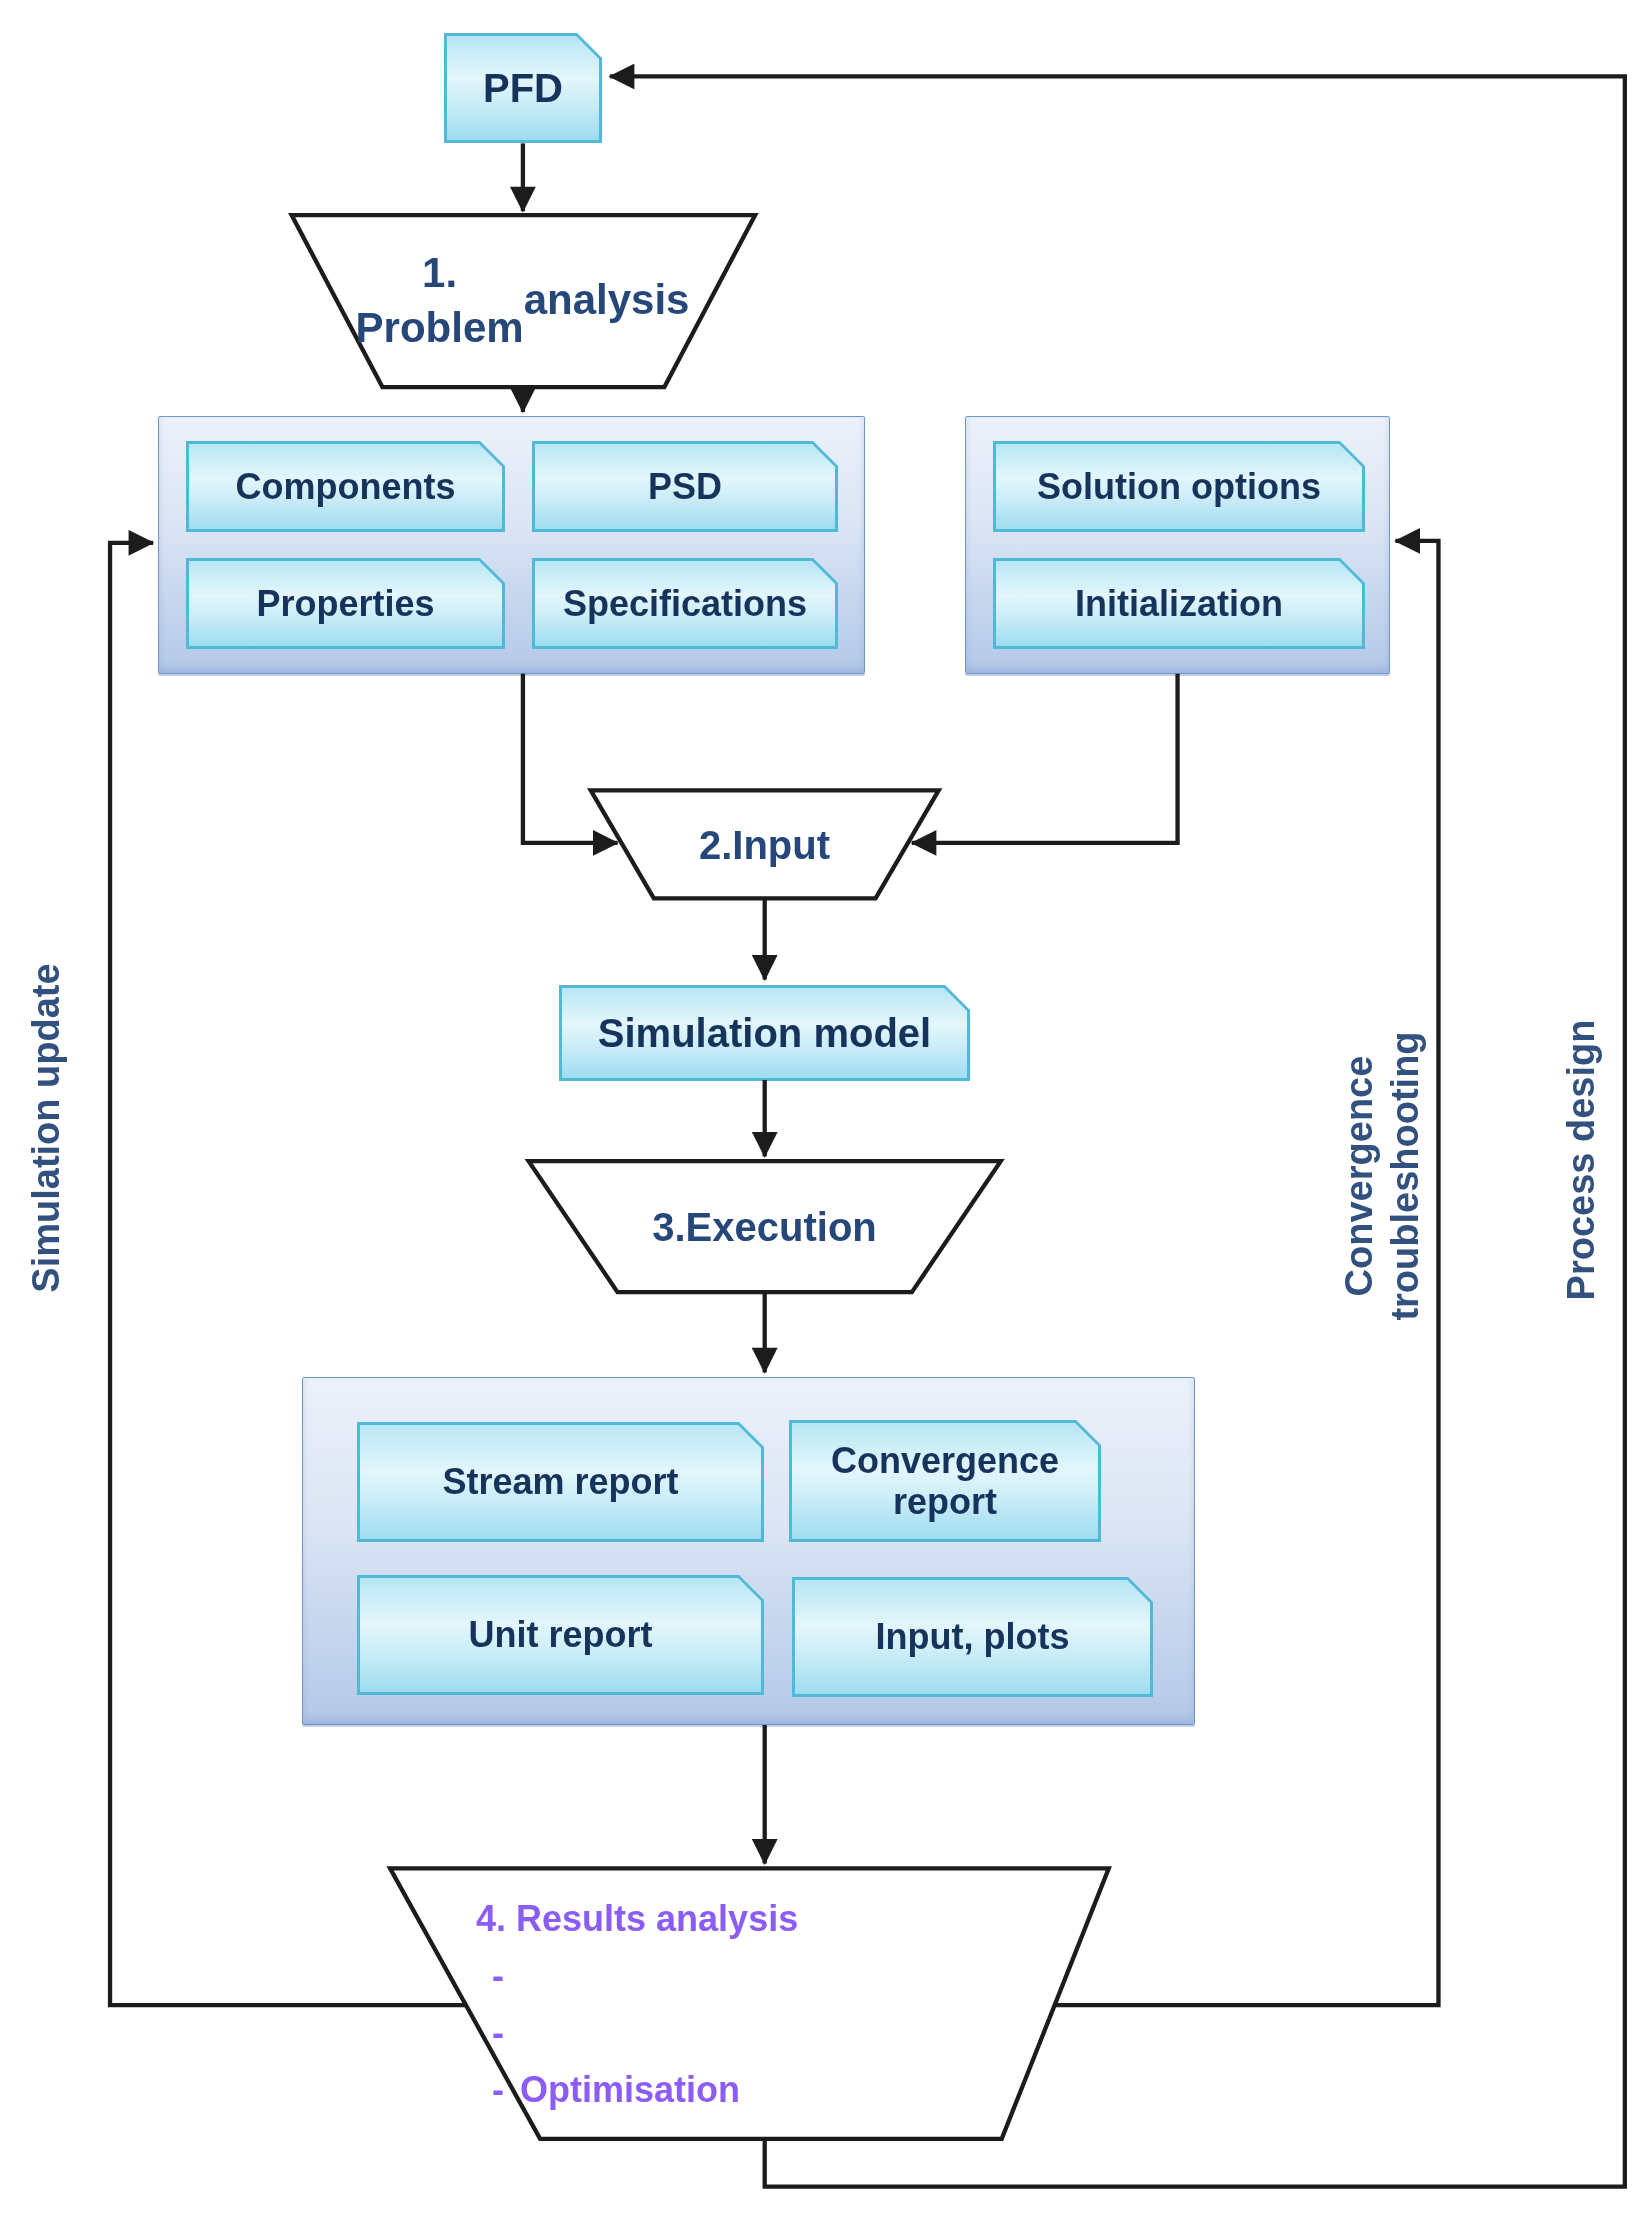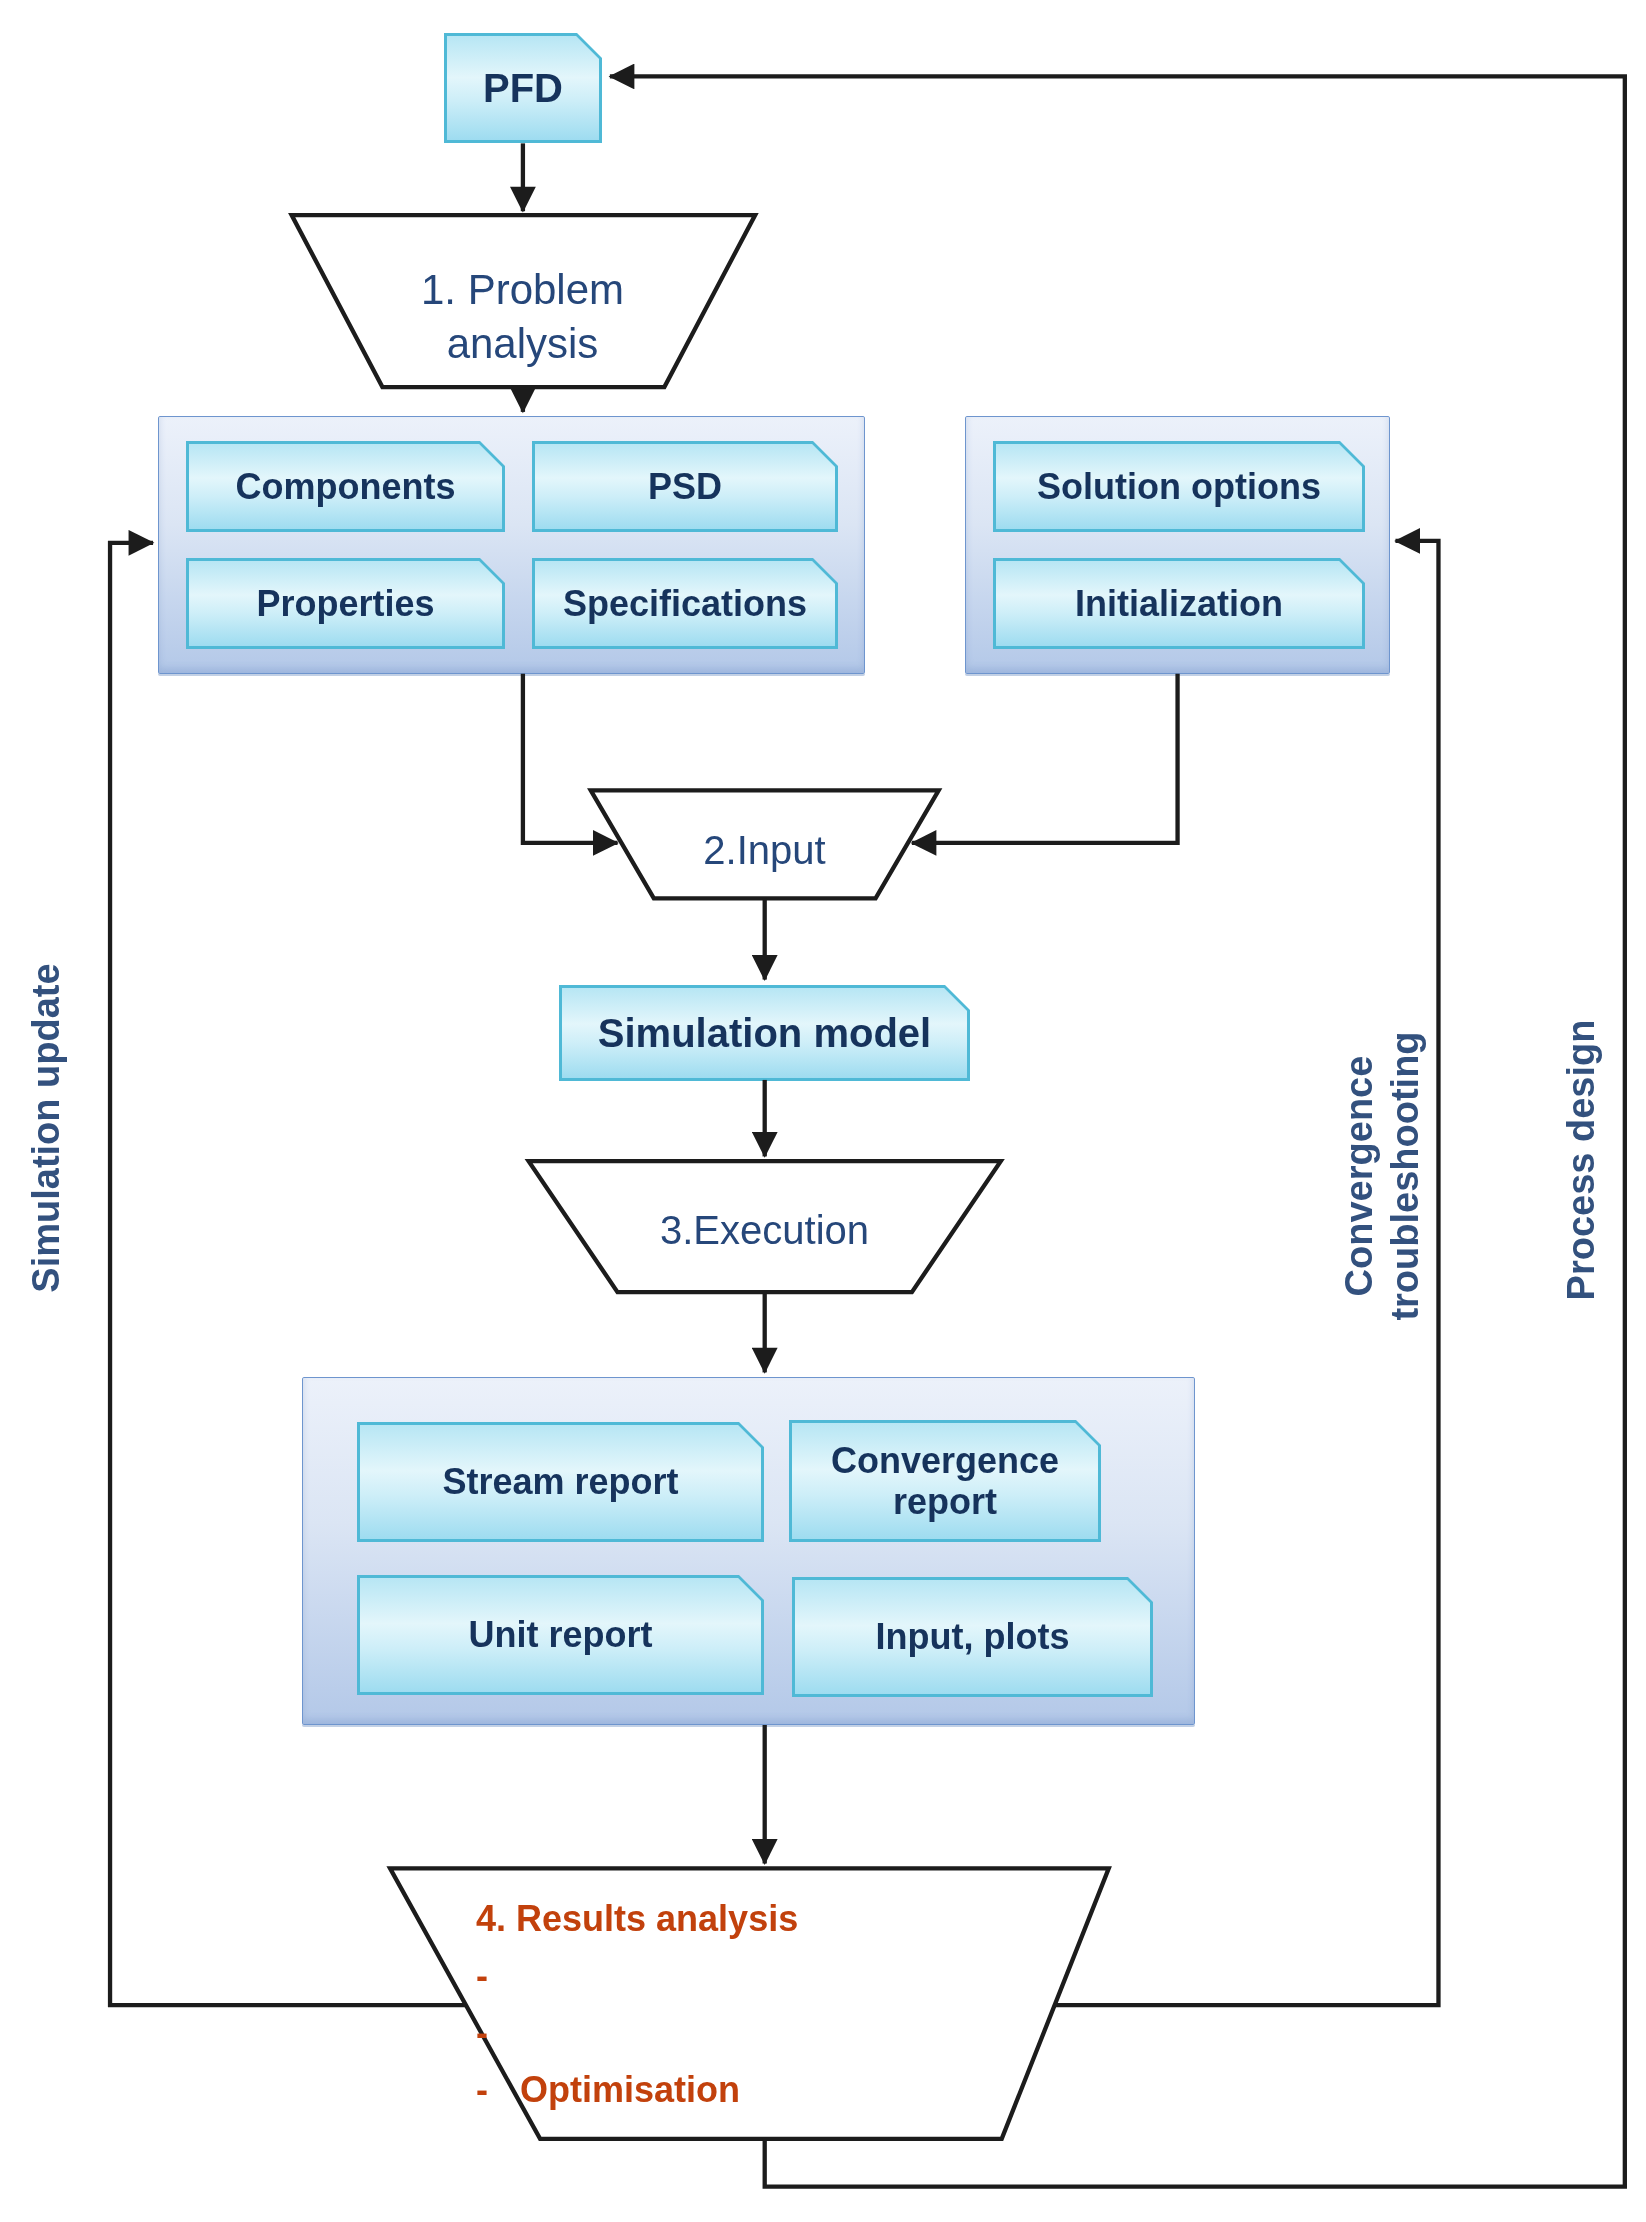--- a/index.html
+++ b/index.html
@@ -33,27 +33,27 @@
   }
   .note .lbl{
     position:absolute;inset:0;display:flex;align-items:center;justify-content:center;
     font-weight:700;color:#16335c;text-align:center;line-height:1.15;
   }
   .f38 .lbl{font-size:36px;}
   .f42 .lbl{font-size:40px;text-align:right;}
 
   
   .steplbl{
-    position:absolute;z-index:3;display:flex;flex-direction:column;
-    align-items:center;justify-content:flex-end;text-align:center;
-    color:#26477a;font-weight:400;line-height:1.3;
+    position:absolute;z-index:3;display:flex;flex-direction:row;
+    align-items:center;justify-content:center;text-align:center;
+    color:#26477a;font-weight:700;line-height:1.3;
   }
   .results{
-    position:absolute;z-index:3;color:#c2410c;font-weight:700;
-    font-size:36px;line-height:1.58;
+    position:absolute;z-index:3;color:#8b5cf6;font-weight:700;
+    font-size:36px;line-height:1.58;text-align:center;
   }
   .results .row{display:flex;}
   .results .dash{width:44px;flex:0 0 44px;}
 
   
   .rot{
     position:absolute;z-index:1;transform:rotate(-90deg);
     color:#33517e;font-weight:700;font-size:38px;line-height:1.22;
     text-align:center;white-space:normal;
   }

